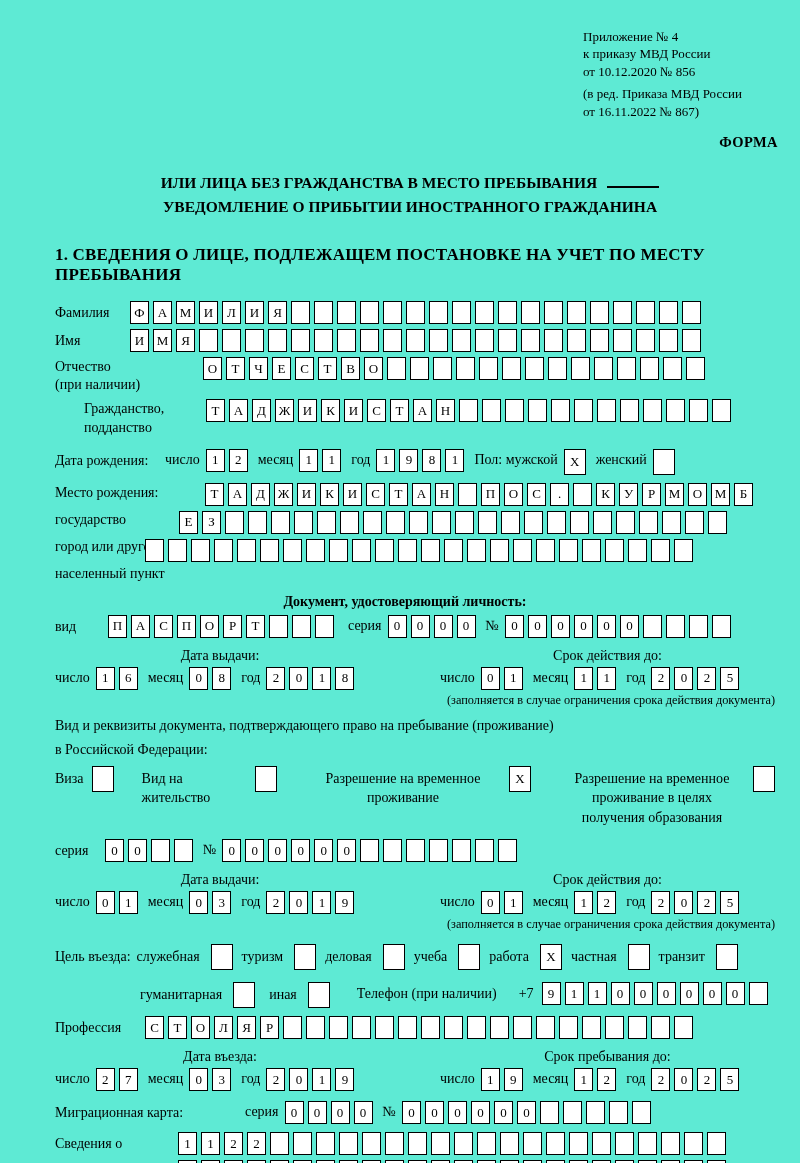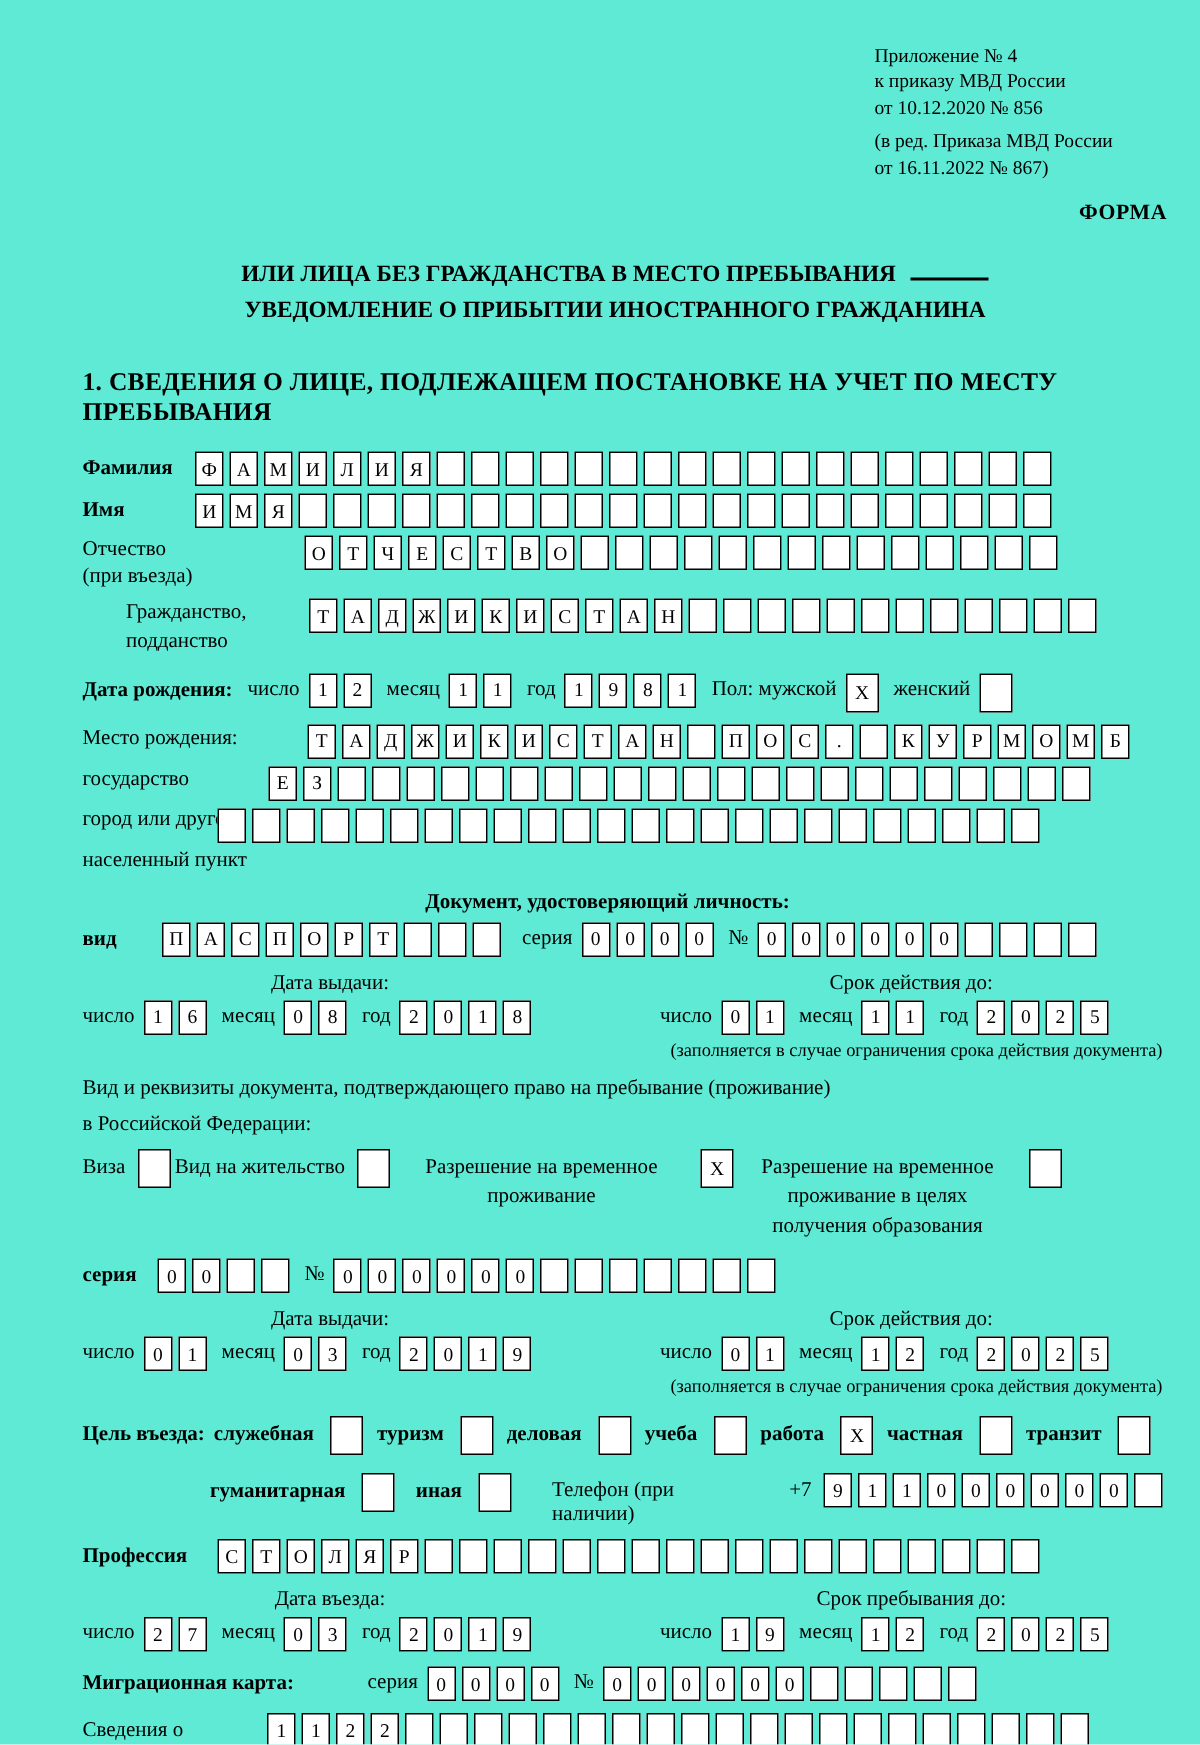--- a/index.html
+++ b/index.html
@@ -11,41 +11,41 @@
   .hdr .ed{margin-top:5px;}
   .forma{width:723px;text-align:right;font-weight:bold;font-size:14.5px;margin-top:14px;padding-right:2px;letter-spacing:.4px;}
 
   .title{width:700px;text-align:center;font-weight:bold;font-size:15.5px;line-height:1.55;margin:20px 0 0 5px;}
   .blank-line{display:inline-block;width:52px;height:3px;border-bottom:2px solid #000;margin-left:10px;}
 
   .sec-head{font-weight:bold;font-size:17px;margin-top:26px;letter-spacing:.2px;}
 
   
   .row{display:flex;align-items:flex-start;margin-top:5px;}
-  .lbl{flex:none;padding-top:3px;line-height:1.25;font-weight:bold;}
+  .lbl{flex:none;padding-top:3px;line-height:1.25;}
   .lbl2{flex:none;line-height:1.3;padding-top:1px;}
   .cells{display:inline-flex;gap:4px;flex:none;}
   .cell{width:19px;height:23px;border:1.5px solid #000;box-sizing:border-box;display:inline-flex;align-items:center;justify-content:center;font-size:13px;flex:none;background:#fff;}
   .cb .cell{width:22px;height:26px;}
   .stack{display:flex;flex-direction:column;gap:5px;}
 
   .mini{font-size:14px;padding:3px 6px 0 10px;flex:none;}
   .mini.first{padding-left:0;}
 
   
   .dg-row{display:flex;margin-top:10px;}
   .dg{display:flex;flex-direction:column;}
   .dg-head{text-align:center;font-size:14px;margin-bottom:3px;}
   .dg-line{display:flex;align-items:flex-start;}
   .note-right{width:720px;text-align:right;font-size:12.3px;margin-top:3px;}
 
   .center-bold{width:700px;text-align:center;font-weight:bold;font-size:14px;margin-top:10px;}
 
   
-  .opts{display:flex;align-items:flex-start;margin-top:8px;gap:3px;}
+  .opts{display:flex;align-items:flex-start;margin-top:8px;gap:28px;}
   .opt{display:flex;align-items:flex-start;gap:8px;}
   .opt-text{line-height:1.4;padding-top:3px;}
   .opt-text.c{text-align:center;}
   .w190{width:196px;}
   .w182{width:186px;}
 
   
   .purps{display:flex;align-items:flex-start;margin-top:12px;flex-wrap:nowrap;}
   .purps .pair{display:flex;align-items:flex-start;gap:11px;margin-right:9px;}
   .purps .pair .lbl{padding-top:4px;}
@@ -139,21 +139,21 @@
         <span class="cell"></span>
         <span class="cell"></span>
         <span class="cell"></span>
         <span class="cell"></span>
       </span>
   </div>
 
   <div class="row">
     <span class="lbl2" style="width:148px;">
       <div>Отчество</div>
-      <div>(при въезда)</div>
+      <div>(при наличии)</div>
     </span>
     <span class="cells">
         <span class="cell">О</span>
         <span class="cell">Т</span>
         <span class="cell">Ч</span>
         <span class="cell">Е</span>
         <span class="cell">С</span>
         <span class="cell">Т</span>
         <span class="cell">В</span>
         <span class="cell">О</span>

